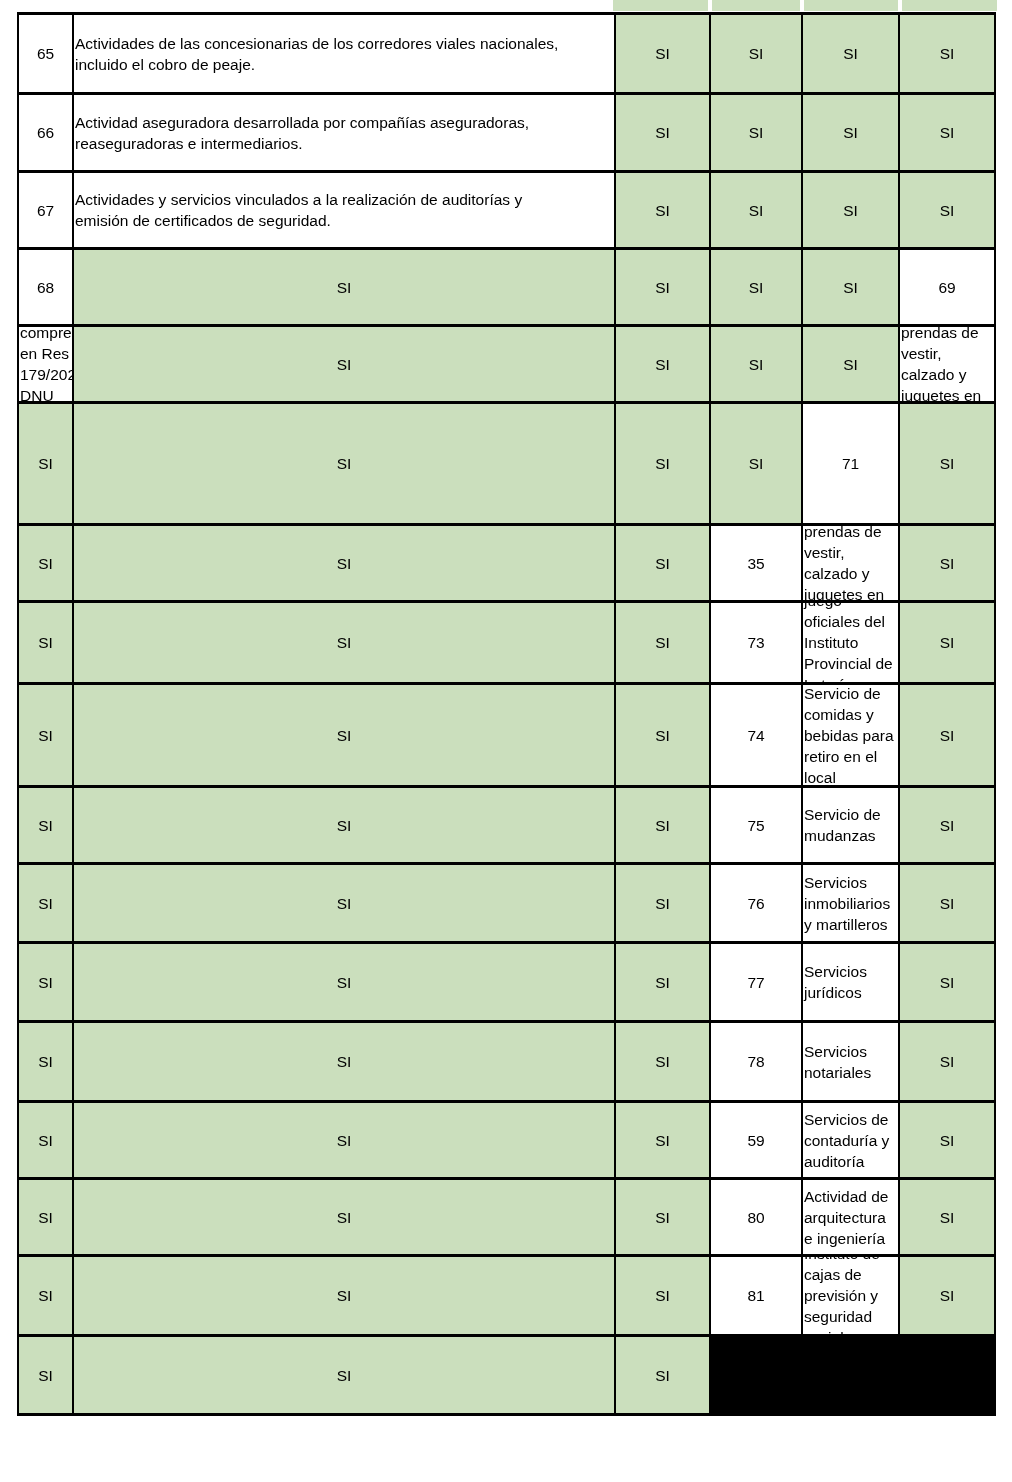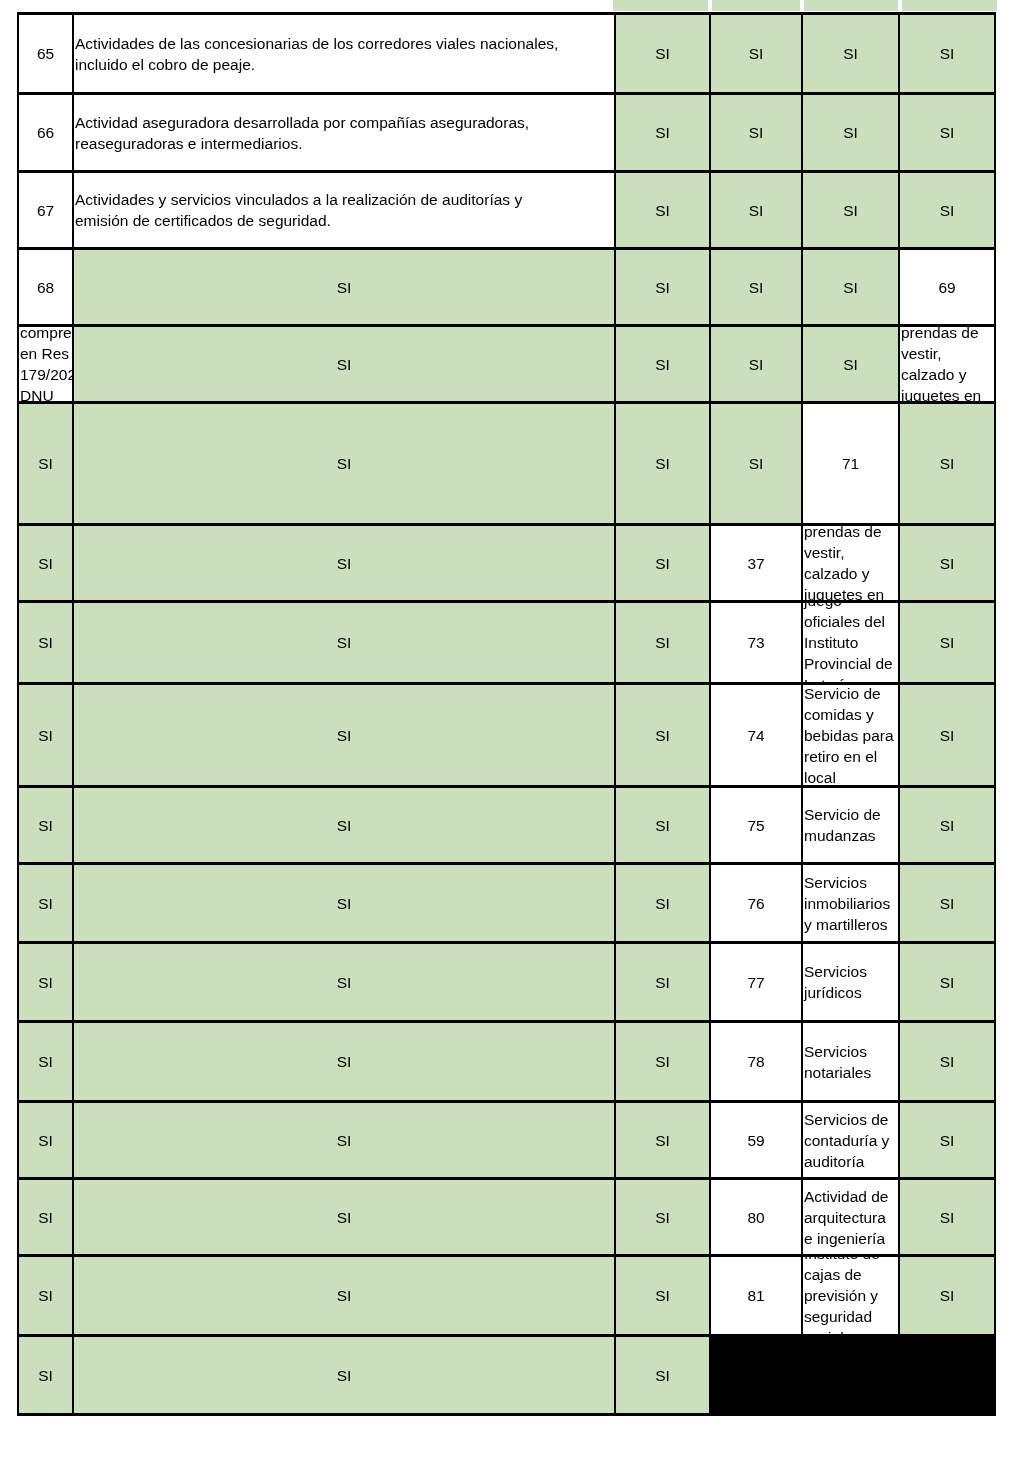--- a/index.html
+++ b/index.html
@@ -115,21 +115,21 @@
 juguetes en comercios de cercanía sin ingreso de clientes</div>
       <div class="cell si">SI</div>
       <div class="cell si">SI</div>
       <div class="cell si">SI</div>
       <div class="cell si">SI</div>
       <div class="cell num">71</div>
       <div class="cell si">SI</div>
       <div class="cell si">SI</div>
       <div class="cell si">SI</div>
       <div class="cell si">SI</div>
-      <div class="cell num">37</div>
+      <div class="cell num">35</div>
       <div class="cell desc">Venta al por menor de productos textiles, prendas de vestir, calzado y
 juguetes en comercios de cercanía con ingreso de clientes</div>
       <div class="cell si">SI</div>
       <div class="cell si">SI</div>
       <div class="cell si">SI</div>
       <div class="cell si">SI</div>
       <div class="cell num">73</div>
       <div class="cell desc">Agencias de juego oficiales del Instituto Provincial de Lotería y
 Casinos</div>
       <div class="cell si">SI</div>

